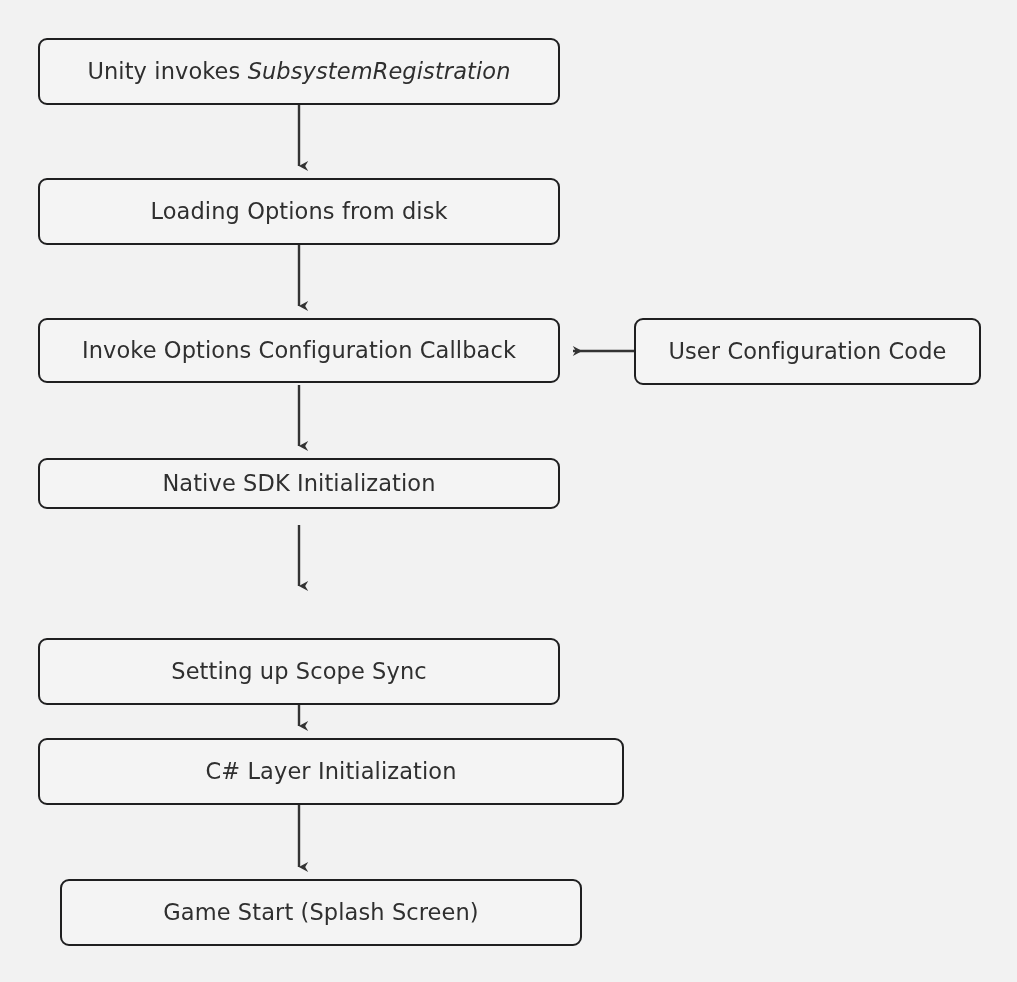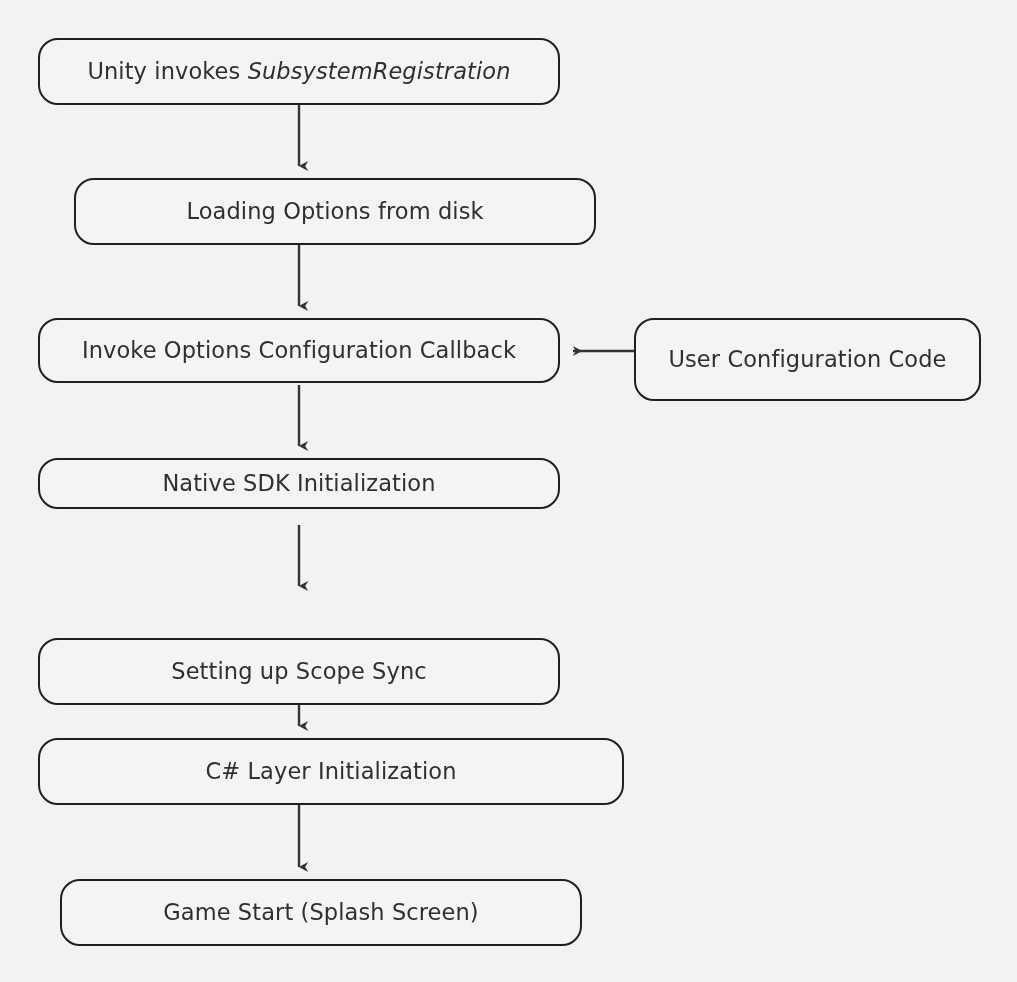--- a/index.html
+++ b/index.html
@@ -24,21 +24,21 @@
     height: 982px;
     pointer-events: none;
   }
   .node {
     position: absolute;
     display: flex;
     align-items: center;
     justify-content: center;
     background: #f4f4f4;
     border: 2.4px solid #1f1f20;
-    border-radius: 20px;
+    border-radius: 9px;
     text-align: center;
     padding: 0 2px;
   }
   .node-label {
     font-size: 22.5px;
     line-height: 1.2;
     color: #2f2f2f;
     letter-spacing: 0.1px;
     white-space: nowrap;
   }
@@ -87,21 +87,21 @@
 
     <g>
       <line x1="634" y1="351" x2="573" y2="351" stroke="#333333" stroke-width="2.4" marker-end="url(#arrowLeft)"></line>
     </g>
   </svg>
 
   <div class="node" style="left:38px; top:38px; width:522px; height:67px;">
     <span class="node-label"><span>Unity invokes </span><span class="em">SubsystemRegistration</span></span>
   </div>
 
-  <div class="node" style="left:38px; top:178px; width:522px; height:67px;margin-left:36px;">
+  <div class="node" style="left:38px; top:178px; width:522px; height:67px;">
     <span class="node-label">Loading Options from disk</span>
   </div>
 
   <div class="node" style="left:38px; top:318px; width:522px; height:65px;">
     <span class="node-label">Invoke Options Configuration Callback</span>
   </div>
 
   <div class="node" style="left:38px; top:458px; width:522px; height:51px;">
     <span class="node-label">Native SDK Initialization</span>
   </div>
@@ -111,17 +111,17 @@
   </div>
 
   <div class="node" style="left:38px; top:738px; width:586px; height:67px;">
     <span class="node-label">C# Layer Initialization</span>
   </div>
 
   <div class="node" style="left:38px; top:879px; width:522px; height:67px;margin-left:22px;">
     <span class="node-label">Game Start (Splash Screen)</span>
   </div>
 
-  <div class="node" style="left:634px; top:318px; width:347px; height:83px;">
+  <div class="node" style="left:634px; top:318px; width:347px; height:67px;">
     <span class="node-label">User Configuration Code</span>
   </div>
 
 </div>
 
 </body></html>

